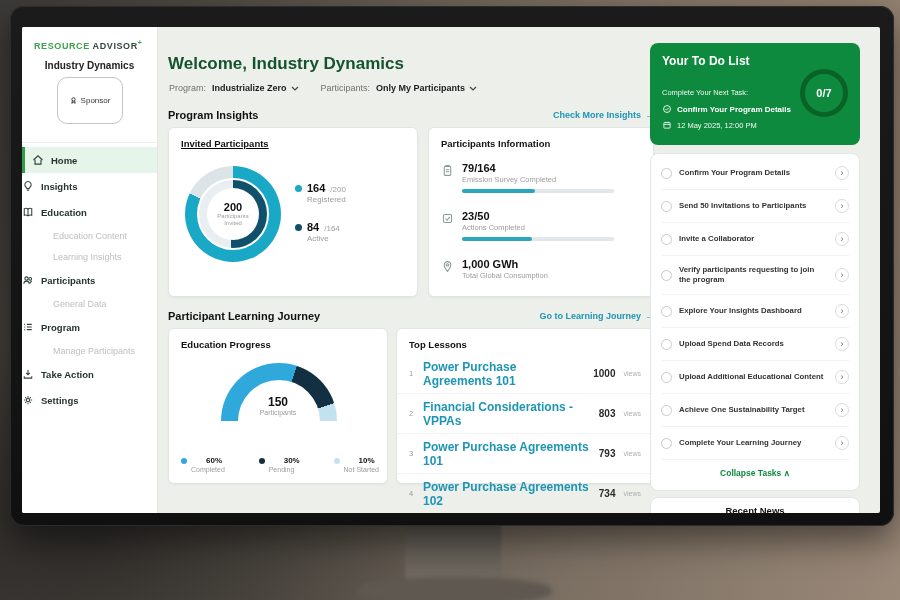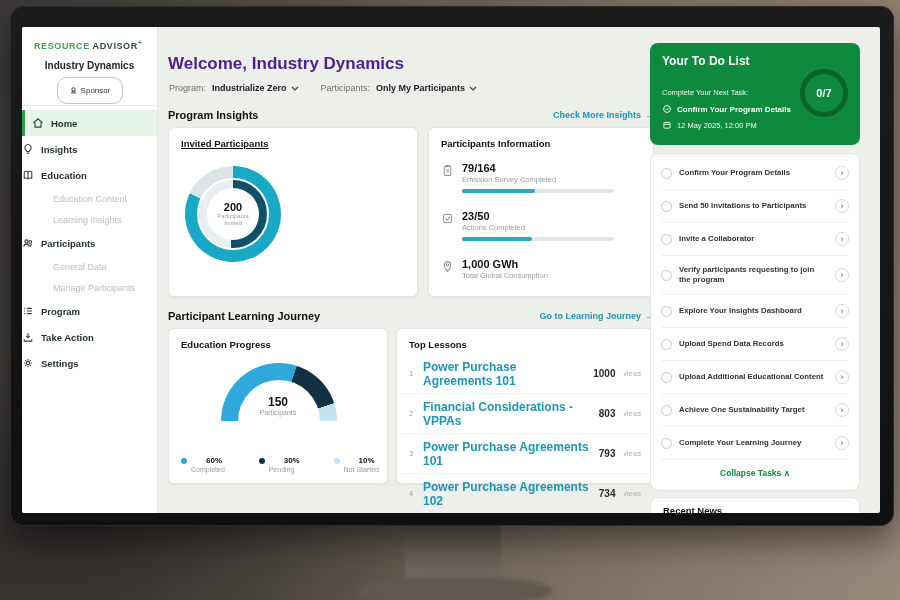--- a/index.html
+++ b/index.html
@@ -25,34 +25,34 @@
     background:#EDEFEA; overflow:hidden; border-radius:2px; }
 
   
   .sidebar { position:absolute; left:0; top:0; width:136px; height:100%;
     background:#fff; border-right:1px solid #E3E6E3; }
   .logo { padding:12px 10px 0 12px; font-size:9px; font-weight:bold; letter-spacing:0.6px; white-space:nowrap; }
   .logo-a { color:var(--brand_green); }
   .logo-b { color:var(--brand_dark); }
   .logo-plus { color:var(--brand_green); font-size:7px; }
   .org { text-align:center; font-size:10px; font-weight:bold; color:#20282            3; margin-top:9px; color:#222; }
-  .badge { width:66px; margin:6px auto 1px; border:1px solid #C0C6C3; border-radius:10px;
+  .badge { width:66px; margin:6px auto 18px; border:1px solid #C0C6C3; border-radius:10px;
     font-size:8px; color:#333; display:flex; align-items:center; justify-content:center;
-    gap:3px; padding:8px 0; cursor:pointer; background:#fff; }
+    gap:3px; padding:18px 0; cursor:pointer; background:#fff; }
   .badge svg { width:9px; height:9px; color:#222; }
   .sb-divider { height:1px; background:#ECEFEC; }
   nav { display:block; padding-top:4px; }
   .nav-item { display:flex; align-items:center; gap:7px; padding:7px 0;
     font-size:9.5px; font-weight:bold; color:#26352c; cursor:pointer; }
   .nav-item svg { width:12px; height:12px; color:#32413a; flex:0 0 auto; }
   .nav-item.sub { padding:5.5px 10px 5.5px 31px; color:#BCC2BE; font-weight:normal; font-size:9px; }
   .nav-item.active { background:#E7F4E9; border-left:3px solid #2F9E44; padding-left:7px; }
 
   
-  .page-title { position:absolute; left:146px; top:16px; font-size:17px; font-weight:bold; color:#4c1d95; }
+  .page-title { position:absolute; left:146px; top:16px; font-size:17px; font-weight:bold; color:#14532d; }
   .filters { position:absolute; left:147px; top:56px; display:flex; align-items:center; gap:6px;
     font-size:9px; color:#6d736f; }
   .f-value { display:flex; align-items:center; gap:4px; font-size:9px; font-weight:bold;
     color:#1c1c1c; background:none; border:none; padding:0; margin-right:16px;
     font-family:inherit; cursor:pointer; }
   .sec-row { position:absolute; left:146px; width:486px; display:flex;
     justify-content:space-between; align-items:center; }
   .sec-row.r1 { top:82px; } .sec-row.r2 { top:283px; }
   .sec-title { font-size:11px; font-weight:bold; color:#121212; }
   .sec-link { font-size:9px; font-weight:bold; color:var(--link); display:flex; gap:4px;
@@ -143,21 +143,21 @@
   .task-cb { width:11px; height:11px; min-width:11px; border:1.5px solid #C6CCC9; border-radius:50%; cursor:pointer; }
   .task-label { flex:1; font-size:7.8px; font-weight:bold; color:#333; line-height:1.3; }
   .task-go { width:14px; height:14px; min-width:14px; border:1px solid #D8DCDA; border-radius:50%;
     display:flex; align-items:center; justify-content:center; font-size:9px; color:#666; line-height:1; }
   .collapse { text-align:center; padding:8px 0 4px; font-size:8.5px; font-weight:bold;
     color:var(--green); cursor:pointer; }
 
   
   .news { position:absolute; left:628px; top:470px; width:210px; height:30px;
     background:#fff; border:1px solid #E2E6E2; border-radius:8px 8px 0 0; padding:7px 12px;
-    font-size:9.5px; font-weight:bold; color:#121212; }
+    font-size:9.5px; font-weight:bold; color:#121212;text-align:center; }
 
   .chev svg { display:block; }
 </style>
 </head>
 <body>
 
 <div class="bg"></div>
 <div class="stand-neck"></div>
 <div class="stand-base"></div>
 
@@ -211,29 +211,29 @@
               <circle cx="6" cy="6" r="2.2"></circle>
               <path d="M2.5 13 c0-2 1.5-3.5 3.5-3.5 s3.5 1.5 3.5 3.5"></path>
               <circle cx="11" cy="6.5" r="1.8"></circle>
               <path d="M10.5 13 c0-1.8 1-3 2.8-3"></path>
             </svg>
         <span>Participants</span>
       </div>
       <div class="nav-item sub">
             <span>General Data</span>
           </div>
+      <div class="nav-item">
+        <svg viewBox="0 0 16 16" fill="none" stroke="currentColor" stroke-width="1.5">
+              <path d="M3 4.5 h1.2 M6.5 4.5 h6.5 M3 8 h1.2 M6.5 8 h6.5 M3 11.5 h1.2 M6.5 11.5 h6.5"></path>
+            </svg>
+        <span>Program</span>
+      </div>
       <div class="nav-item sub">
             <span>Manage Participants</span>
           </div>
-      <div class="nav-item">
-        <svg viewBox="0 0 16 16" fill="none" stroke="currentColor" stroke-width="1.5">
-              <path d="M3 4.5 h1.2 M6.5 4.5 h6.5 M3 8 h1.2 M6.5 8 h6.5 M3 11.5 h1.2 M6.5 11.5 h6.5"></path>
-            </svg>
-        <span>Program</span>
-      </div>
       <div class="nav-item">
         <svg viewBox="0 0 16 16" fill="none" stroke="currentColor" stroke-width="1.4">
               <path d="M8 2.5 v6 M5.5 6.5 L8 9 L10.5 6.5"></path>
               <path d="M3 11 v2.5 h10 V11"></path>
             </svg>
         <span>Take Action</span>
       </div>
       <div class="nav-item">
         <svg viewBox="0 0 16 16" fill="none" stroke="currentColor" stroke-width="1.4">
               <circle cx="8" cy="8" r="2.2"></circle>
@@ -275,20 +275,38 @@
     </a>
   </div>
 
   <div class="card invited">
     <div class="card-title">Invited Participants</div>
     <div class="donut" style="--reg: 82;">
       <div class="donut-mid" style="--act: 51;"></div>
       <div class="donut-hole">
         <div class="donut-center-v">200</div>
         <div class="donut-center-l">Participants Invited</div>
+      </div>
+    </div>
+    <div class="inv-legend">
+      <div class="leg-item">
+        <div class="leg-line">
+          <span class="leg-dot reg"></span>
+          <span class="leg-val">164</span>
+          <span class="leg-total">/200</span>
+        </div>
+        <div class="leg-lab">Registered</div>
+      </div>
+      <div class="leg-item">
+        <div class="leg-line">
+          <span class="leg-dot act"></span>
+          <span class="leg-val">84</span>
+          <span class="leg-total">/164</span>
+        </div>
+        <div class="leg-lab">Active</div>
       </div>
     </div>
   </div>
 
   <div class="card info">
     <div class="card-title">Participants Information</div>
     <div class="stat s0">
       <svg viewBox="0 0 16 16" fill="none" stroke="currentColor" stroke-width="1.3">
             <rect x="4" y="3" width="8" height="11" rx="1"></rect>
             <path d="M6 3 V1.8 h4 V3"></path>

